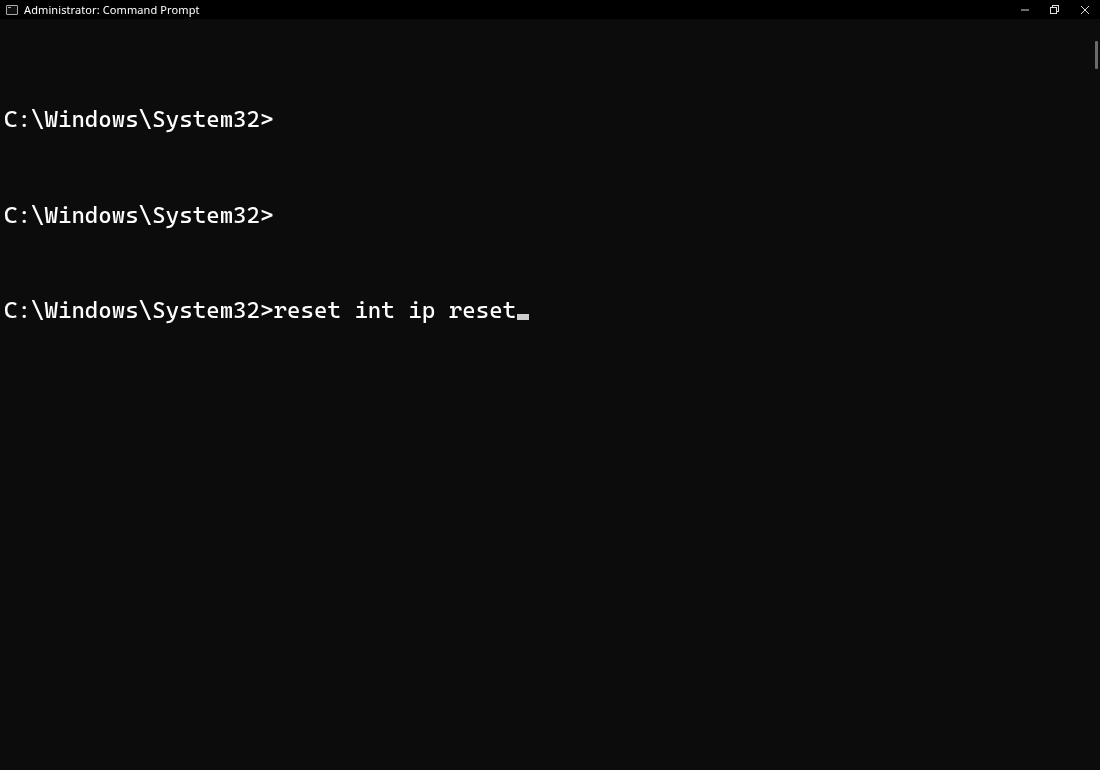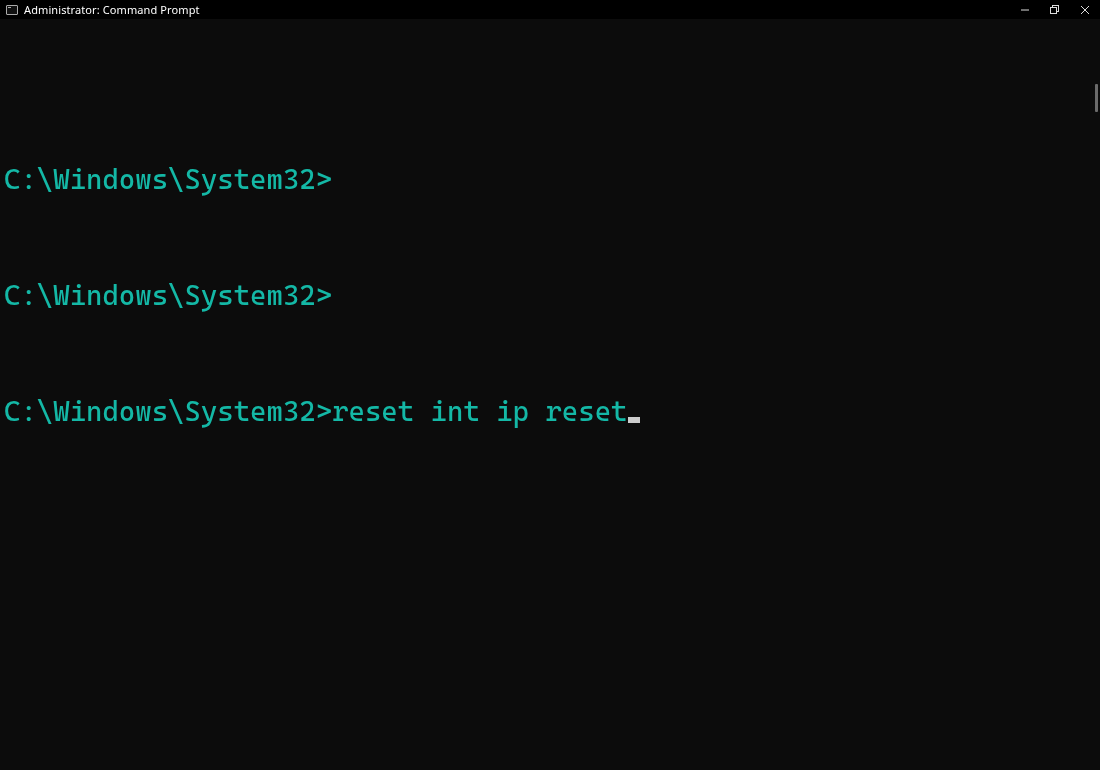--- a/index.html
+++ b/index.html
@@ -5,21 +5,20 @@
     * { margin: 0; padding: 0; box-sizing: border-box; }
     html, body { width: 1100px; height: 770px; overflow: hidden; background: #000; }
 
     .window {
       width: 1100px;
       height: 770px;
       background: #0c0c0c;
       display: flex;
       flex-direction: column;
       position: relative;
-      gap: 43px;
     }
 
     .titlebar {
       height: 19px;
       background: #000;
       display: flex;
       align-items: center;
       padding-left: 6px;
       flex-shrink: 0;
     }
@@ -65,23 +64,23 @@
       color: #ddd;
       cursor: default;
     }
     .win-btn svg { display: block; }
 
     .terminal-area {
       flex: 1;
       background: #0c0c0c;
       padding: 22px 4px 4px 4px;
       font-family: "Cascadia Code", "Cascadia Mono", Consolas, "DejaVu Sans Mono", "Liberation Mono", Menlo, monospace;
-      font-size: 28px;
+      font-size: 23px;
       line-height: 1.38;
-      color: #14b8a6;
+      color: #ffffff;
       white-space: pre;
       overflow: hidden;
       position: relative;
     }
 
     .cursor {
       display: inline-block;
       width: 12px;
       height: 6px;
       background: #cccccc;

